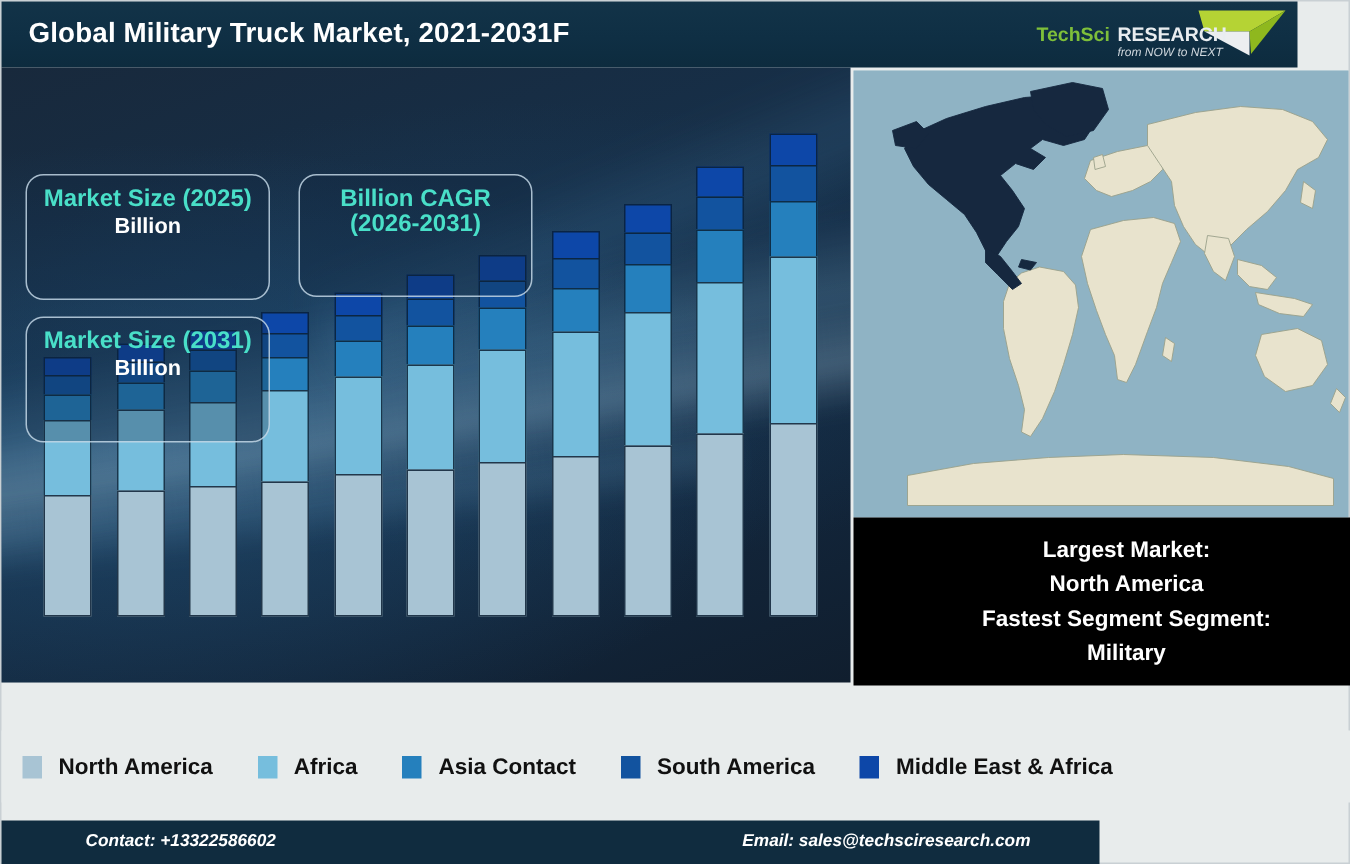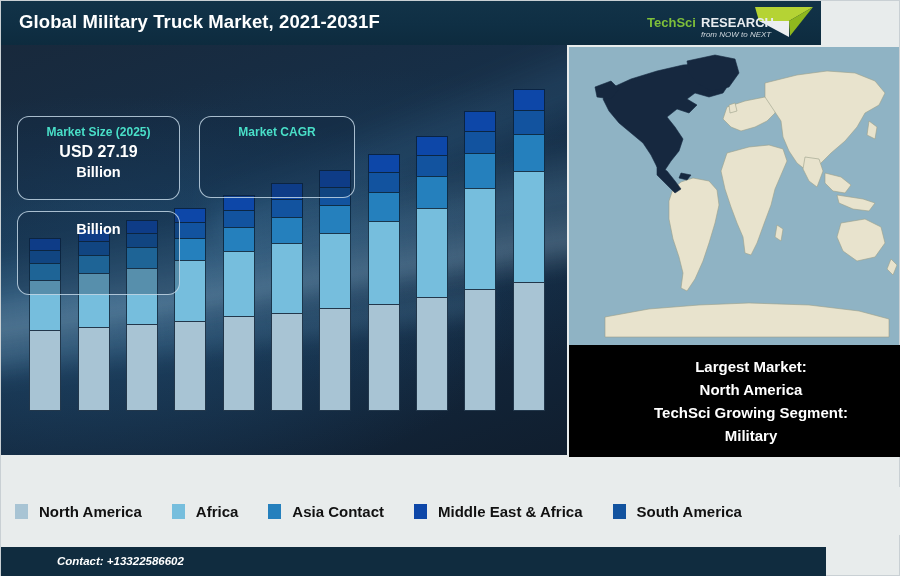--- a/index.html
+++ b/index.html
@@ -13,20 +13,21 @@
     background:#e8ecec;
     box-sizing:border-box;
     border:1px solid #c9d0d4;
   }
 
   
   .header{
     position:absolute;left:0;top:0;width:820px;height:44px;
     background:linear-gradient(180deg,#123348 0%,#0f2f44 55%,#0d2b3e 100%);
     overflow:hidden;
+    padding-left:44px;
   }
   .header-title{
     position:absolute;left:18px;top:10px;
     color:#ffffff;font-size:18.5px;font-weight:bold;
     letter-spacing:.1px;white-space:nowrap;
   }
   .logo{
     position:absolute;right:6px;top:3px;width:176px;height:40px;
   }
 
@@ -65,21 +66,21 @@
   .kpi{
     position:absolute;
     border:1px solid rgba(205,225,240,.80);
     border-radius:12px;
     background:rgba(16,38,60,.30);
     text-align:center;
     box-sizing:border-box;
     padding-top:7px;
   }
   .kpi .k-label{
-    color:#49dfc8;font-size:12px;font-weight:bold;line-height:17px;
+    color:#49dfc8;font-size:16px;font-weight:bold;line-height:17px;
   }
   .kpi .k-value{
     color:#ffffff;font-size:16px;font-weight:bold;line-height:21px;
   }
   .kpi .k-unit{
     color:#ffffff;font-size:14.5px;font-weight:bold;line-height:20px;
   }
   #kpi-size-2025{left:16px;top:71px;width:163px;height:84px;}
   #kpi-cagr{left:198px;top:71px;width:156px;height:82px;}
   #kpi-cagr .k-value{font-size:20px;line-height:27px;padding-top:2px;}
@@ -116,21 +117,21 @@
     display:flex;align-items:center;
     background:#e8ecec;
     padding-left:14px;box-sizing:border-box;
   }
   .legend-item{display:flex;align-items:center;margin-right:30px;}
   .legend-swatch{width:13px;height:15px;margin-right:11px;display:inline-block;}
   .legend-label{color:#111111;font-size:15px;font-weight:bold;white-space:nowrap;}
 
   
   .footer{
-    position:absolute;left:0;top:546px;width:825px;height:30px;
+    position:absolute;left:0;top:546px;width:732px;height:30px;
     background:#102c3f;
   }
   .footer span{
     position:absolute;top:8px;color:#ffffff;
     font-size:11.5px;font-style:italic;font-weight:bold;
   }
   #footer-contact{left:56px;}
   #footer-email{right:46px;}
 </style>
 </head>
@@ -231,29 +232,30 @@
           <div class="seg" title="Middle East &amp; Africa 2031F: 2.4" style="height: 21.4667px; background: rgb(13, 71, 168);"></div>
           <div class="seg" title="South America 2031F: 2.6" style="height: 23.2556px; background: rgb(18, 83, 159);"></div>
           <div class="seg" title="Asia Pacific 2031F: 4.2" style="height: 37.5667px; background: rgb(37, 128, 189);"></div>
           <div class="seg" title="Europe 2031F: 12.4" style="height: 110.911px; background: rgb(118, 190, 221);"></div>
           <div class="seg" title="North America 2031F: 14.4" style="height: 128.8px; background: rgb(168, 196, 212);"></div>
         </div>
       </div>
 
     <div class="kpi" id="kpi-size-2025">
       <div class="k-label">Market Size (2025)</div>
-      <div class="k-value">USD 27.19</div>
       <div class="k-unit">Billion</div>
     </div>
 
     <div class="kpi" id="kpi-cagr">
-      <div class="k-label">Market CAGR</div>
+      <div class="k-label">Billion CAGR</div>
+      <div class="k-label">(2026-2031)</div>
     </div>
 
     <div class="kpi" id="kpi-size-2031">
+      <div class="k-label">Market Size (2031)</div>
       <div class="k-unit">Billion</div>
     </div>
   </div>
 
   <div class="map-panel">
     <svg viewBox="0 0 330 298" preserveAspectRatio="none">
       <rect x="0" y="0" width="330" height="298" fill="#8fb3c4"></rect>
       <g fill="#e8e3cd" stroke="#9aa08a" stroke-width="0.6">
 
         <path d="M112 135 L124 131 L140 134 L148 143 L150 158 L146 176 L140 196 L134 214 L126 232 L118 244 L112 241 L114 226 L110 210 L104 192 L100 172 L100 154 L104 142 Z"></path>
@@ -292,44 +294,45 @@
         <path d="M26 40 L42 34 L50 42 L42 52 L28 50 Z"></path>
 
         <path d="M112 126 L122 128 L118 133 L110 131 Z"></path>
       </g>
     </svg>
   </div>
 
   <div class="info-box">
     <div>Largest Market:</div>
     <div>North America</div>
-    <div>TechSci Growing Segment:</div>
+    <div>Fastest Segment Segment:</div>
     <div>Military</div>
   </div>
 
   <div class="legend" id="legend">
       <div class="legend-item">
         <span class="legend-swatch" style="background: rgb(168, 196, 212);"></span>
         <span class="legend-label">North America</span>
       </div>
       <div class="legend-item">
         <span class="legend-swatch" style="background: rgb(118, 190, 221);"></span>
         <span class="legend-label">Africa</span>
       </div>
       <div class="legend-item">
         <span class="legend-swatch" style="background: rgb(37, 128, 189);"></span>
         <span class="legend-label">Asia Contact</span>
       </div>
       <div class="legend-item">
+        <span class="legend-swatch" style="background: rgb(18, 83, 159);"></span>
+        <span class="legend-label">South America</span>
+      </div>
+      <div class="legend-item">
         <span class="legend-swatch" style="background: rgb(13, 71, 168);"></span>
         <span class="legend-label">Middle East &amp; Africa</span>
       </div>
-      <div class="legend-item">
-        <span class="legend-swatch" style="background: rgb(18, 83, 159);"></span>
-        <span class="legend-label">South America</span>
-      </div>
     </div>
 
   <div class="footer">
     <span id="footer-contact">Contact: +13322586602</span>
+    <span id="footer-email">Email: sales@techsciresearch.com</span>
   </div>
 
 </div>
 
 </body></html>

